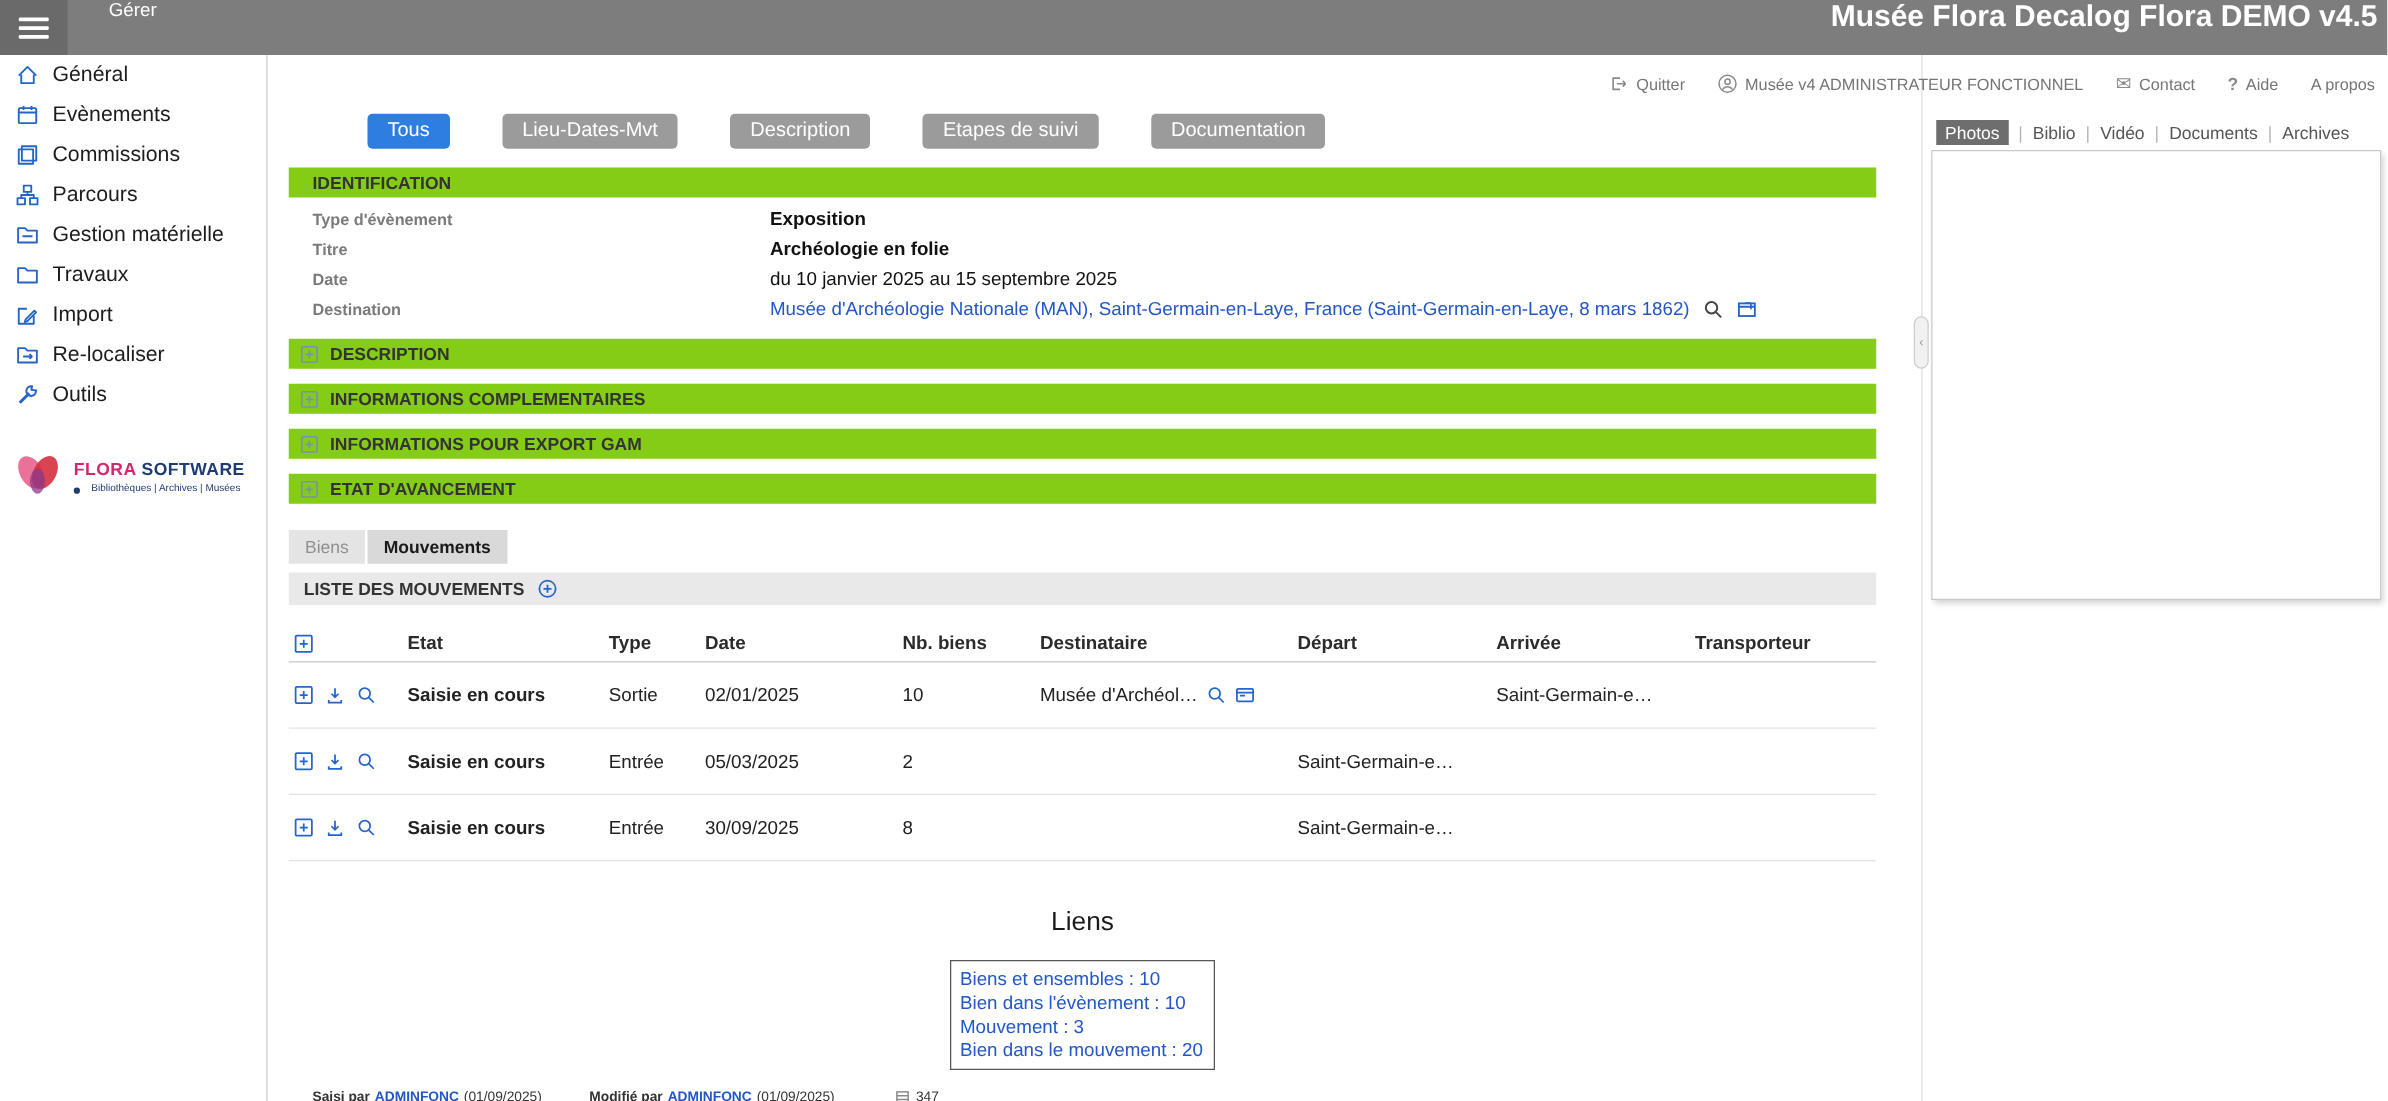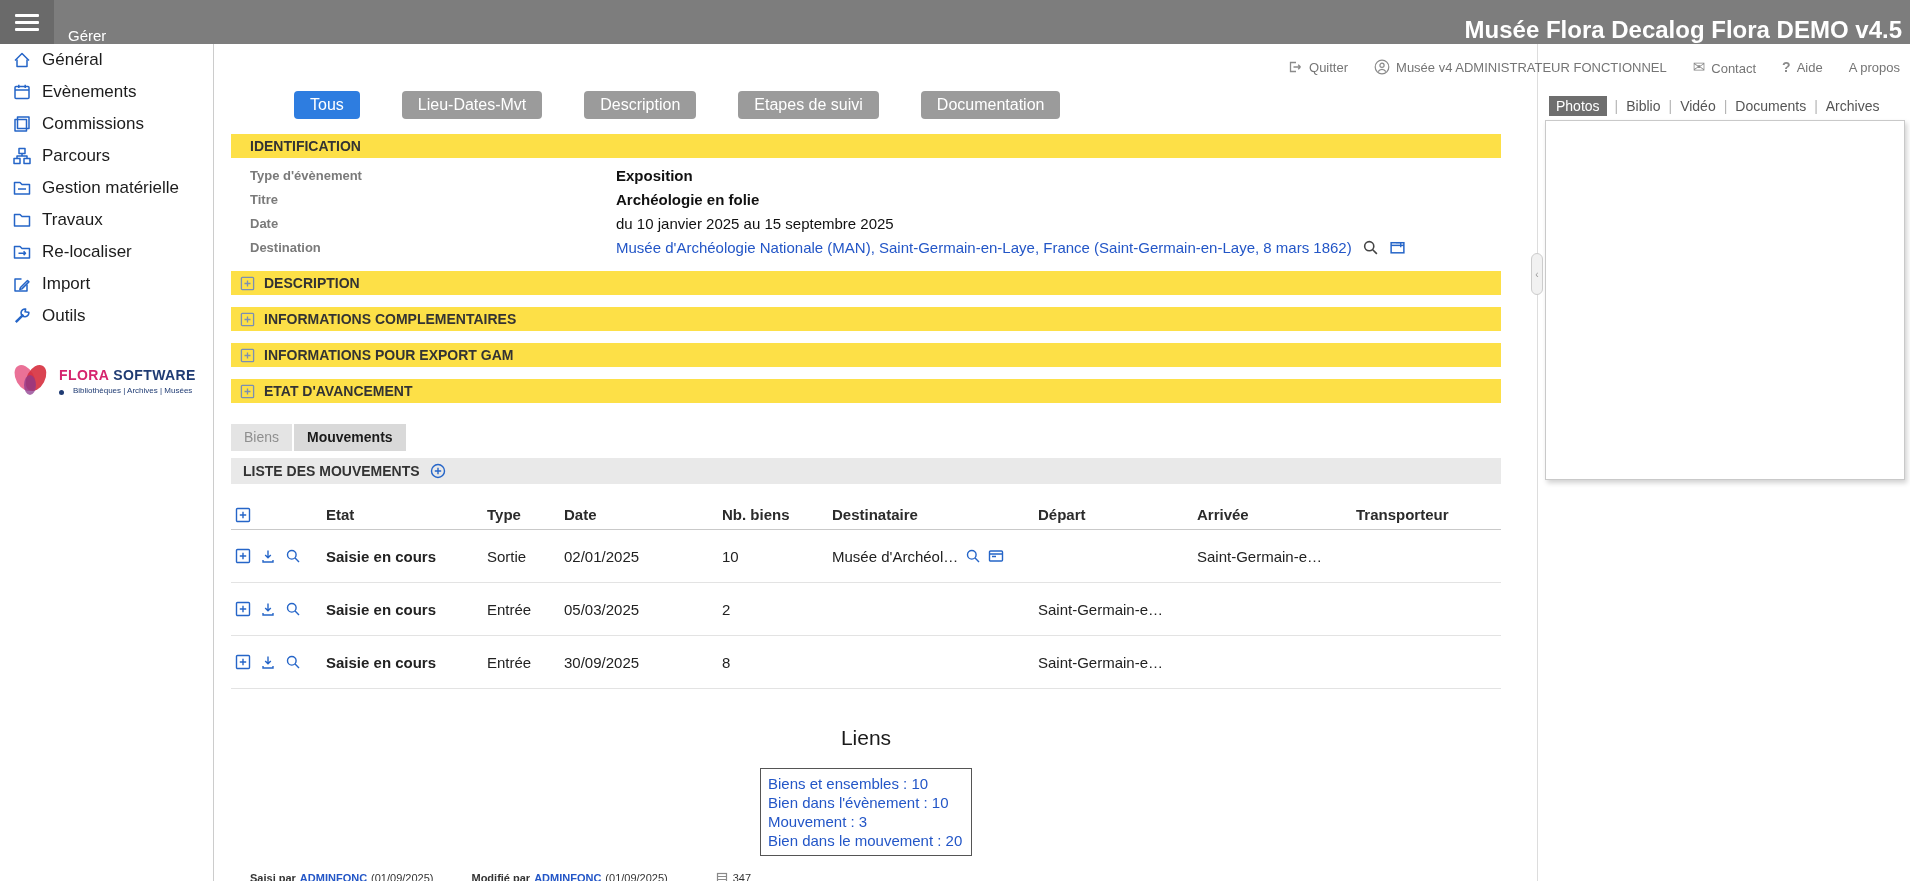--- a/index.html
+++ b/index.html
@@ -4,21 +4,21 @@
 <style>
   * { box-sizing: border-box; }
   html,body { margin:0; padding:0; }
   body {
     width:1910px; height:881px; overflow:hidden; position:relative;
     background:#fff; font-family:"Liberation Sans", sans-serif; color:#222;
   }
   svg { display:block; }
 
   
-  .topbar { position:absolute; top:0; left:0; right:0; height:44px; background:#7d7d7d; display:flex; align-items:flex-end; z-index:5; }
+  .topbar { position:absolute; top:0; left:0; right:0; height:44px; background:#7d7d7d; display:flex; align-items:flex-start; z-index:5;gap:19px; }
   .hamburger-zone { width:54px; height:44px; background:#6a6a6a; display:flex; align-items:center; justify-content:center; cursor:pointer; }
   .hamburger { width:24px; }
   .hamburger .bar { height:3px; background:#fff; margin:4px 0; border-radius:1px; }
   .topbar-menu-label { color:#fff; font-size:15px; margin-left:14px; }
   .topbar-title { margin-left:auto; margin-right:8px; color:#fff; font-size:24px; font-weight:bold; white-space:nowrap; }
 
   
   .sidebar { position:absolute; top:44px; left:0; width:214px; bottom:0; background:#fff; border-right:1px solid #ccc; padding-top:0; }
   .side-item { display:flex; align-items:center; gap:10px; height:32px; padding-left:12px; font-size:17px; color:#1c1c1c; cursor:pointer; white-space:nowrap; }
   .side-logo { margin:26px 0 0 10px; display:flex; align-items:center; gap:7px; }
@@ -26,31 +26,31 @@
   .logo-name-row { font-size:14px; font-weight:bold; letter-spacing:.4px; white-space:nowrap; }
   .logo-name { color:#d6246e; }
   .logo-suffix { color:#1f3b73; margin-left:4px; }
   .logo-tagline { font-size:8px; color:#1f3b73; margin-top:3px; display:flex; align-items:flex-end; gap:9px; white-space:nowrap; }
   .logo-dot { width:5px; height:5px; border-radius:50%; background:#1f3b73; display:inline-block; }
 
   
   .main { position:absolute; top:44px; left:215px; right:0; bottom:0; background:#fff; }
 
   .utilbar { position:absolute; top:14px; right:10px; display:flex; align-items:center; gap:26px; font-size:13px; color:#757575; white-space:nowrap; z-index:3; }
-  .util-item { display:flex; align-items:flex-end; gap:6px; cursor:pointer; }
+  .util-item { display:flex; align-items:center; gap:6px; cursor:pointer; }
   .q-icon { font-weight:bold; font-size:14px; color:#8a8a8a; }
   .envelope-glyph { font-size:15px; color:#8a8a8a; }
 
   .content { position:absolute; left:16px; top:0; width:1270px; }
 
   .tabs { display:flex; gap:4px; margin:47px 0 0 25px; }
   .tab { height:28px; line-height:28px; padding:0 16px; border-radius:4px; background:#9b9b9b; color:#fff; font-size:16px; cursor:pointer; white-space:nowrap;margin-left:38px; }
   .tab.active { background:#2e7de0; }
 
-  .bar { background:#fde047; display:flex; align-items:center; font-size:14px; font-weight:bold; color:#333; }
+  .bar { background:#84cc16; display:flex; align-items:center; font-size:14px; font-weight:bold; color:#333; }
   .title-bar { margin-top:15px; height:24px; padding-left:19px; }
   .section-bar { margin-top:12px; height:24px; padding-left:9px; gap:9px; cursor:pointer; }
 
   .fields { margin-top:5px; }
   .frow { display:grid; grid-template-columns:366px 1fr; align-items:center; height:24px; padding-left:19px; }
   .flabel { font-size:13px; font-weight:bold; color:#7a7a7a; }
   .fvalue { font-size:15px; color:#111; }
   .fvalue.bold { font-weight:bold; }
   .fvalue-link-row { display:flex; align-items:center; gap:10px; }
   .link-text { color:#2356c7; font-size:15px; cursor:pointer; }
@@ -143,31 +143,31 @@
     <span>Gestion matérielle</span>
   </div>
   <div class="side-item">
     <svg width="20" height="20" viewBox="0 0 20 20" fill="none" stroke="#2565c8" stroke-width="1.5" stroke-linejoin="round">
         <path d="M2.5 16 V4.5 H8 L10 6.5 H17.5 V16 Z"></path>
       </svg>
     <span>Travaux</span>
   </div>
   <div class="side-item">
     <svg width="20" height="20" viewBox="0 0 20 20" fill="none" stroke="#2565c8" stroke-width="1.5" stroke-linejoin="round">
+        <path d="M15 10.5 V17 H3 V5 H9.5"></path>
+        <path d="M8.5 13.5 l-.7 2.1 2.1 -.7 7 -7 -1.4 -1.4 z"></path>
+      </svg>
+    <span>Import</span>
+  </div>
+  <div class="side-item">
+    <svg width="20" height="20" viewBox="0 0 20 20" fill="none" stroke="#2565c8" stroke-width="1.5" stroke-linejoin="round">
         <path d="M2.5 16 V4.5 H8 L10 6.5 H17.5 V16 Z"></path>
         <path d="M6.5 11.2 H13.5 M11.6 9.3 L13.5 11.2 L11.6 13.1"></path>
       </svg>
     <span>Re-localiser</span>
-  </div>
-  <div class="side-item">
-    <svg width="20" height="20" viewBox="0 0 20 20" fill="none" stroke="#2565c8" stroke-width="1.5" stroke-linejoin="round">
-        <path d="M15 10.5 V17 H3 V5 H9.5"></path>
-        <path d="M8.5 13.5 l-.7 2.1 2.1 -.7 7 -7 -1.4 -1.4 z"></path>
-      </svg>
-    <span>Import</span>
   </div>
   <div class="side-item">
     <svg width="20" height="20" viewBox="0 0 20 20" fill="none" stroke="#2565c8" stroke-width="1.6" stroke-linejoin="round">
         <path d="M16.8 6.2 a3.9 3.9 0 1 1 -3.2 -3.2 l-.5 2.8 2.9 .5 z"></path>
         <path d="M11.4 8.6 L3.8 16.2" stroke-width="2.4"></path>
       </svg>
     <span>Outils</span>
   </div>
 
   <div class="side-logo">

